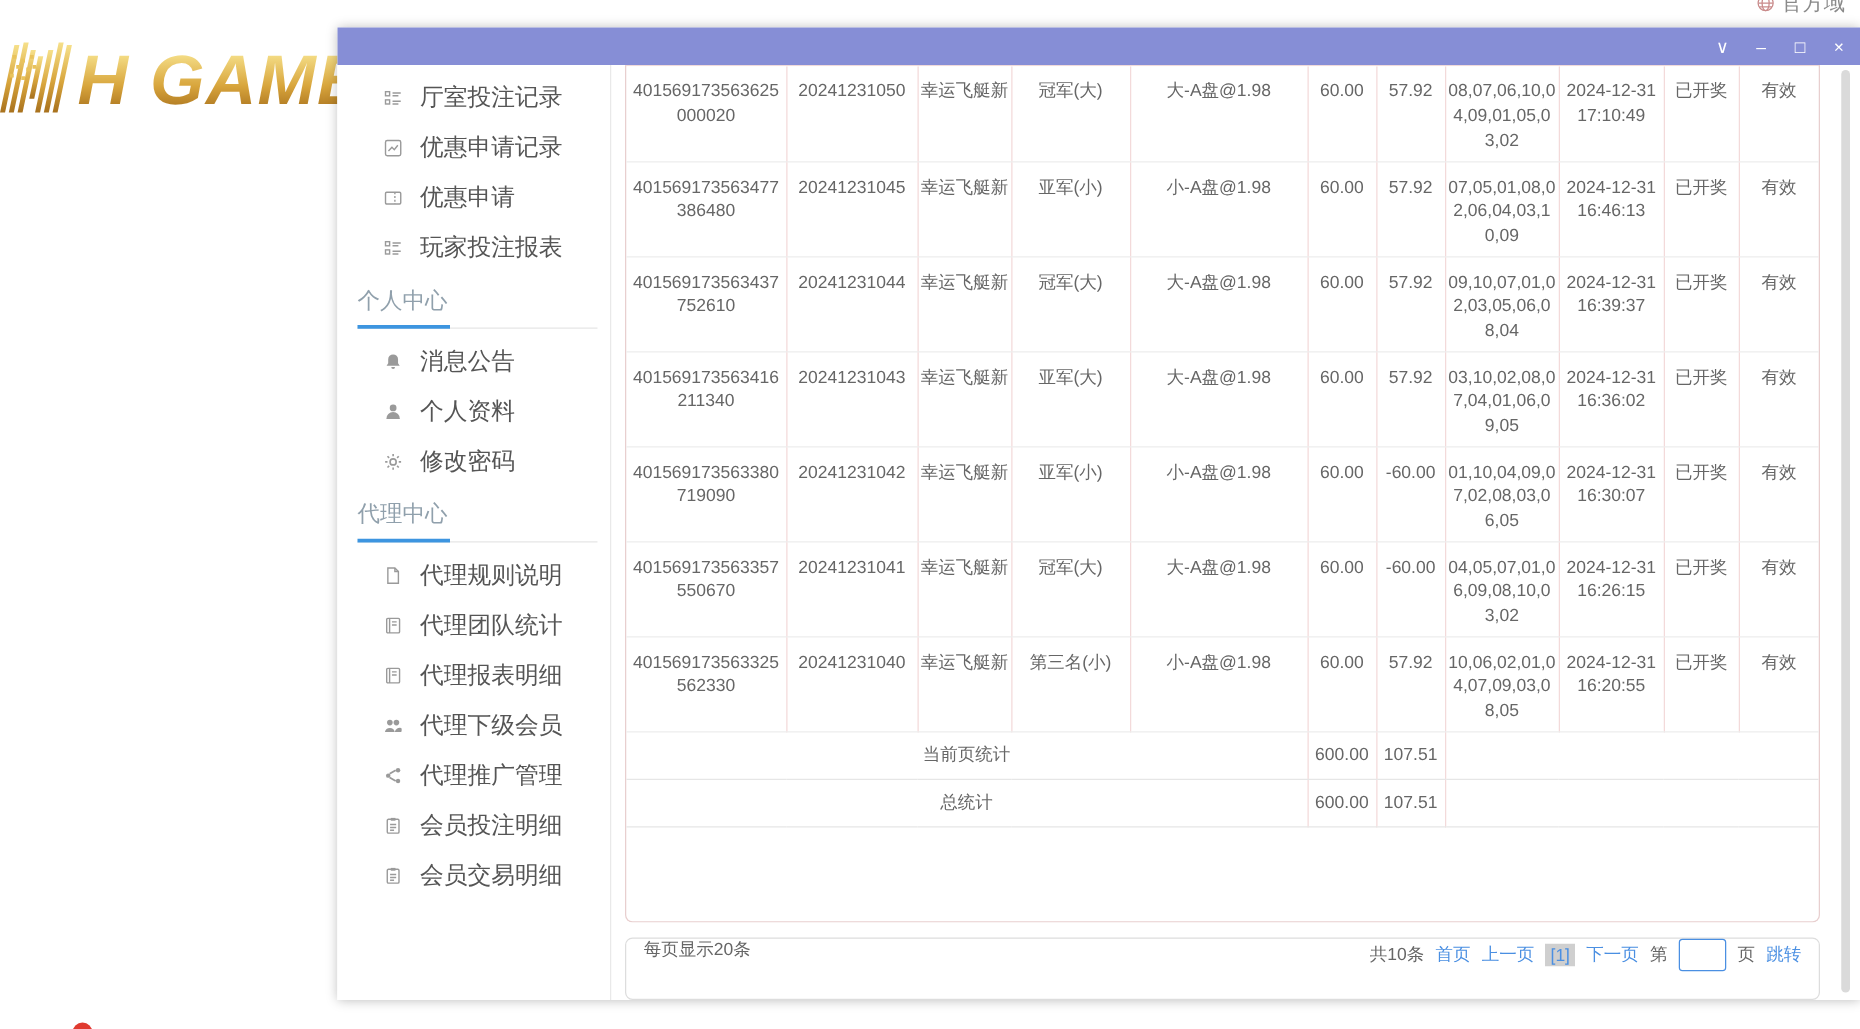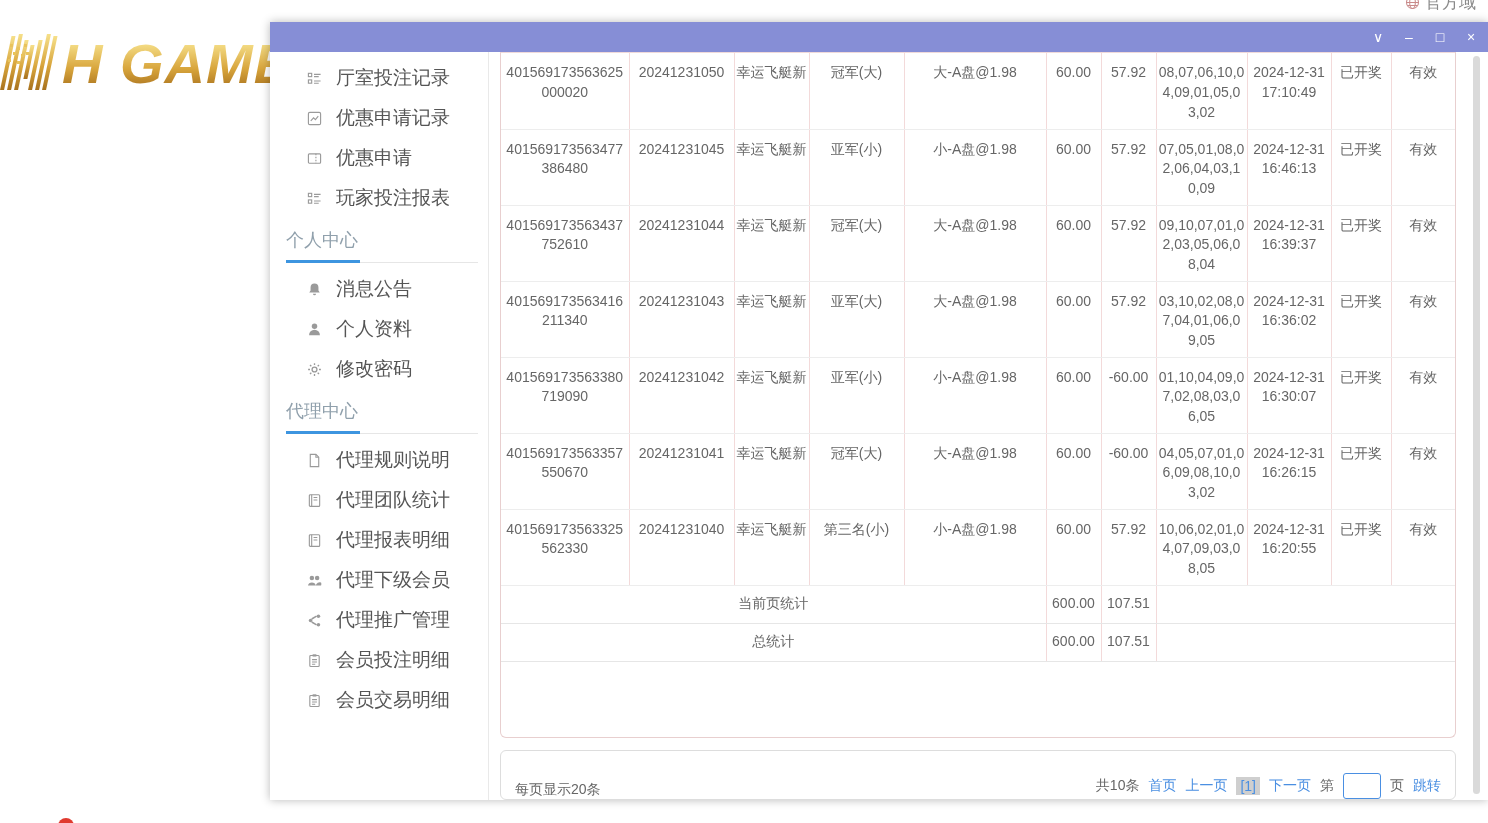--- a/index.html
+++ b/index.html
@@ -62,21 +62,21 @@
   table.bets tr.stat-row td { vertical-align:middle; padding:2px; border-color:#e6e6e6 var(--vline); }
   table.bets tr td:first-child { border-left:none; }
   table.bets tr td:last-child { border-right:none; }
   table.bets tr:first-child td { border-top:none; }
   
   .vscroll { position:absolute; right:8px; top:4px; width:7px; height:738px;
     background:#dadada; border-radius:4px; }
   
   .pager { position:absolute; left:230px; top:698px; width:956px; height:50px;
     border:1px solid #ddd; border-radius:6px; background:#fff;
-    display:flex; align-items:flex-end; justify-content:space-between;
+    display:flex; align-items:flex-start; justify-content:space-between;
     padding:0 14px; font-size:14px; color:var(--txt); }
   .pager-right { display:flex; align-items:center; gap:9px; }
   .pager a { color:var(--link); text-decoration:none; cursor:pointer; }
   .pg-current { background:#cfcfcf; color:var(--link); padding:1px 4px; }
   .pg-input { width:38px; height:26px; border:1px solid var(--link); border-radius:3px; outline:none;
     font-size:14px; text-align:center; color:var(--txt); }
   .globe-svg { width:15px; height:15px; }
 </style>
 </head>
 <body>

